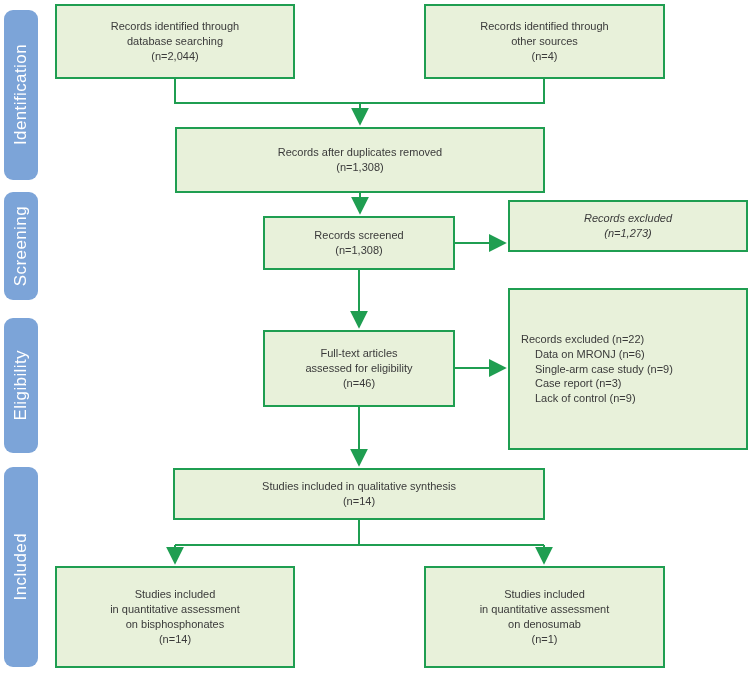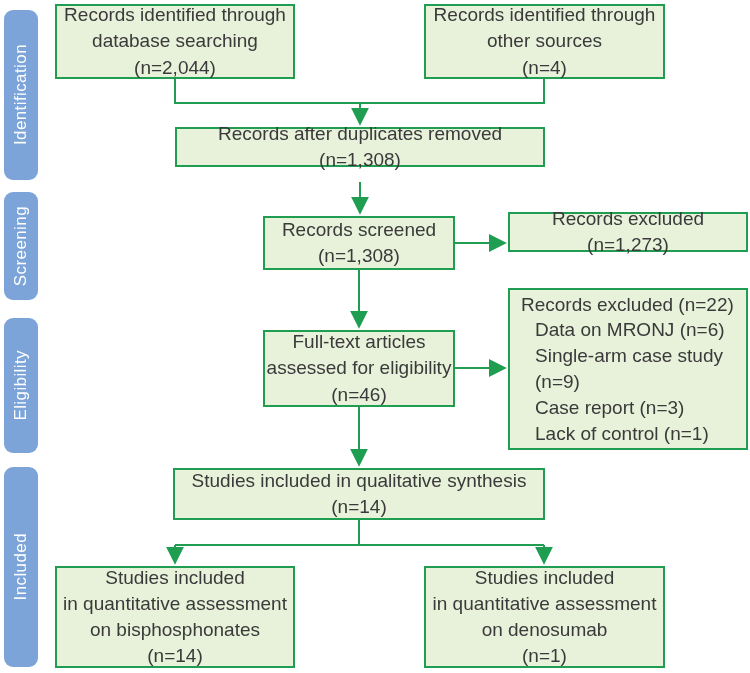--- a/index.html
+++ b/index.html
@@ -42,21 +42,21 @@
   .box {
     position: absolute;
     box-sizing: border-box;
     background: #e8f1da;
     border: 2px solid #1f9e51;
     display: flex;
     flex-direction: column;
     align-items: center;
     justify-content: center;
     color: #3a3a3a;
-    font-size: 19px;
+    font-size: 11px;
     line-height: 1.38;
     text-align: center;
   }
   .box .bx-text {
     white-space: pre-line;
   }
   .box.box-left {
     align-items: flex-start;
     text-align: left;
     padding: 4px 6px 4px 10px;
@@ -116,47 +116,47 @@
 database searching
 (n=2,044)</div>
   </div>
 
   <div class="box" style="left:424px; top:4px; width:241px; height:75px;">
     <div class="bx-text">Records identified through
 other sources
 (n=4)</div>
   </div>
 
-  <div class="box" style="left:175px; top:127px; width:370px; height:40px;">
+  <div class="box" style="left:175px; top:127px; width:370px; height:66px;">
     <div class="bx-text">Records after duplicates removed
 (n=1,308)</div>
   </div>
 
   <div class="box" style="left:263px; top:216px; width:192px; height:54px;align-items:center;">
     <div class="bx-text">Records screened
 (n=1,308)</div>
   </div>
 
-  <div class="box" style="left:508px; top:212px; width:240px; height:40px;">
+  <div class="box" style="left:508px; top:200px; width:240px; height:52px;font-style:italic;">
     <div class="bx-text">Records excluded
 (n=1,273)</div>
   </div>
 
   <div class="box" style="left:263px; top:330px; width:192px; height:77px;">
     <div class="bx-text">Full-text articles
 assessed for eligibility
 (n=46)</div>
   </div>
 
   <div class="box box-left" style="left:508px; top:288px; width:240px; height:162px;padding-left:11px;">
     <div class="bx-title">Records excluded (n=22)</div>
     <div class="bx-item">Data on MRONJ (n=6)</div>
     <div class="bx-item">Single-arm case study (n=9)</div>
     <div class="bx-item">Case report (n=3)</div>
-    <div class="bx-item">Lack of control (n=1)</div>
+    <div class="bx-item">Lack of control (n=9)</div>
   </div>
 
   <div class="box" style="left:173px; top:468px; width:372px; height:52px;justify-content:center;">
     <div class="bx-text">Studies included in qualitative synthesis
 (n=14)</div>
   </div>
 
   <div class="box" style="left:55px; top:566px; width:240px; height:102px;">
     <div class="bx-text">Studies included
 in quantitative assessment

